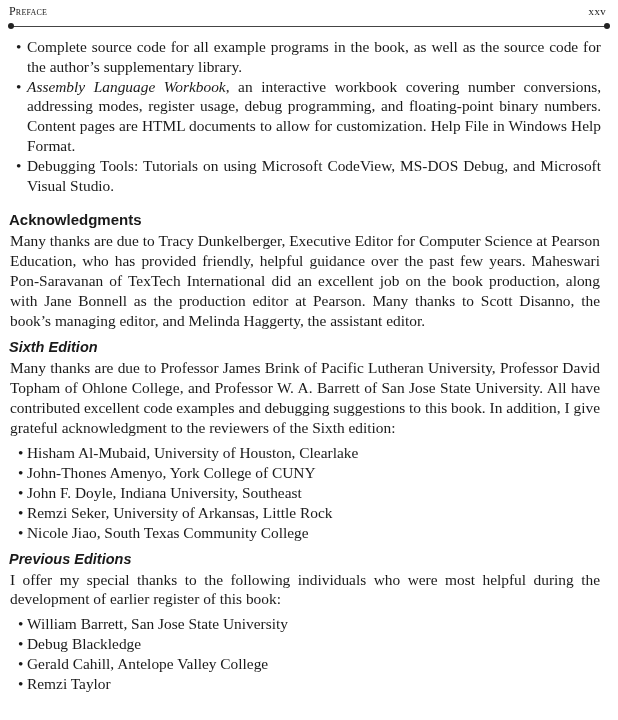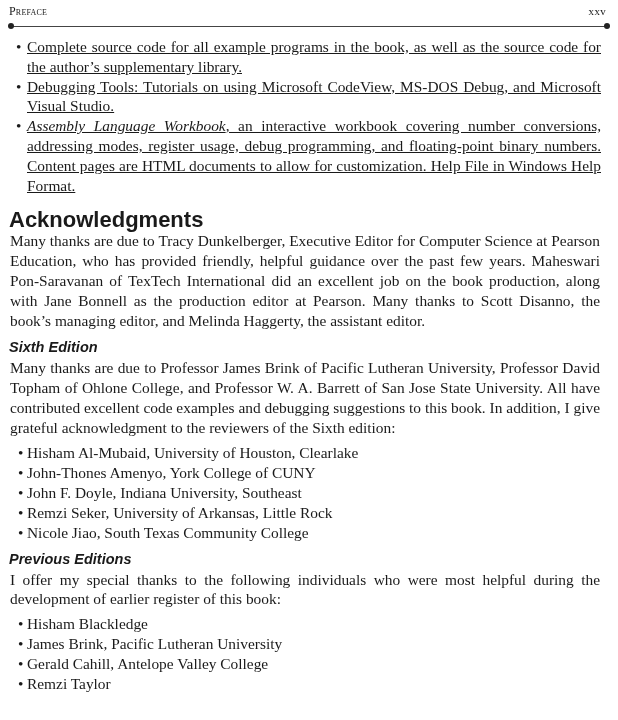--- a/index.html
+++ b/index.html
@@ -30,34 +30,34 @@
   }
   .dot.left { left: 8px; }
   .dot.right { right: 8px; }
 
   .content {
     position: absolute; left: 9px; width: 592px; top: 37px;
     font-size: 15.4px; line-height: 19.8px;
   }
   ul { list-style: none; margin: 0; padding: 0; }
   .top-list li {
-    position: relative; padding-left: 18px; text-align: justify; text-decoration: underline;
+    position: relative; padding-left: 18px; text-align: justify;
   }
   .top-list li::before {
     content: "•"; position: absolute; left: 7px; top: 0;
   }
   .name-list li {
     position: relative; padding-left: 18px; line-height: 20px;
   }
   .name-list li::before {
     content: "•"; position: absolute; left: 9px; top: 0;
   }
   h2 {
     font-family: "Liberation Sans", "DejaVu Sans", sans-serif;
-    font-weight: bold; font-size: 22px; margin: 0; line-height: 20px;
+    font-weight: bold; font-size: 15px; margin: 0; line-height: 20px;
   }
   h3 {
     font-family: "Liberation Sans", "DejaVu Sans", sans-serif;
     font-weight: bold; font-style: italic; font-size: 14.5px;
     margin: 0; line-height: 20px;
   }
   p { margin: 1px; text-align: justify; }
   em { font-style: italic; }
   .gap-h2 { height: 15px; }
   .gap-h3 { height: 6px; }
@@ -74,24 +74,24 @@
 <div class="dot left"></div>
 <div class="dot right"></div>
 
 <div class="content">
 
   <ul class="top-list">
     <li>
       <span>Complete source code for all example programs in the book, as well as the source code for the author’s supplementary library.</span>
     </li>
     <li>
-      <span>Debugging Tools: Tutorials on using Microsoft CodeView, MS-DOS Debug, and Microsoft Visual Studio.</span>
+      <em>Assembly Language Workbook</em><span>, an interactive workbook covering number conversions, addressing modes, register usage, debug programming, and floating-point binary numbers. Content pages are HTML documents to allow for customization. Help File in Windows Help Format.</span>
     </li>
     <li>
-      <em>Assembly Language Workbook</em><span>, an interactive workbook covering number conversions, addressing modes, register usage, debug programming, and floating-point binary numbers. Content pages are HTML documents to allow for customization. Help File in Windows Help Format.</span>
+      <span>Debugging Tools: Tutorials on using Microsoft CodeView, MS-DOS Debug, and Microsoft Visual Studio.</span>
     </li>
   </ul>
 
   <div class="gap-h2"></div>
 
   <section>
     <h2>Acknowledgments</h2>
     <p>Many thanks are due to Tracy Dunkelberger, Executive Editor for Computer Science at Pearson Education, who has provided friendly, helpful guidance over the past few years. Maheswari Pon-Saravanan of TexTech International did an excellent job on the book production, along with Jane Bonnell as the production editor at Pearson. Many thanks to Scott Disanno, the book’s managing editor, and Melinda Haggerty, the assistant editor.</p>
   </section>
 
@@ -110,20 +110,20 @@
     </ul>
   </section>
 
   <div class="gap-h3"></div>
 
   <section>
     <h3>Previous Editions</h3>
     <p>I offer my special thanks to the following individuals who were most helpful during the development of earlier register of this book:</p>
     <div class="gap-list"></div>
     <ul class="name-list">
-      <li>Hisham Blackledge</li>
-      <li>James Brink, Pacific Lutheran University</li>
+      <li>William Barrett, San Jose State University</li>
+      <li>Debug Blackledge</li>
       <li>Gerald Cahill, Antelope Valley College</li>
       <li>Remzi Taylor</li>
     </ul>
   </section>
 
 </div>
 
 </body></html>

